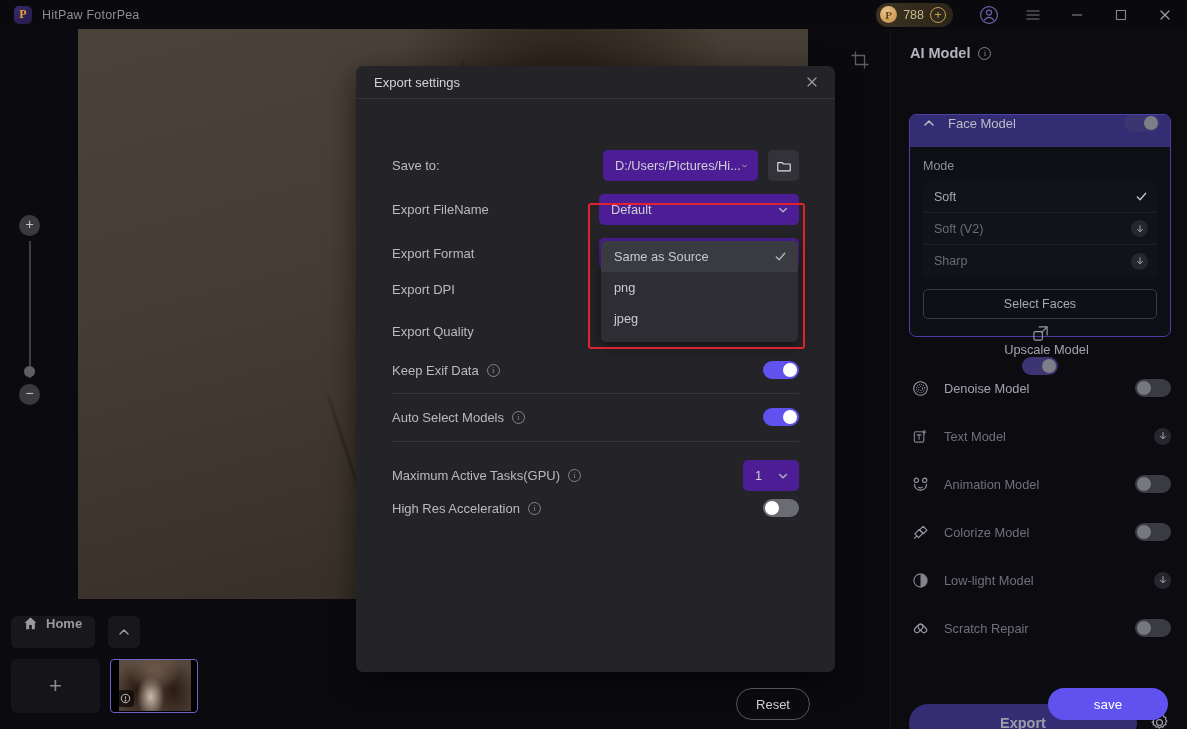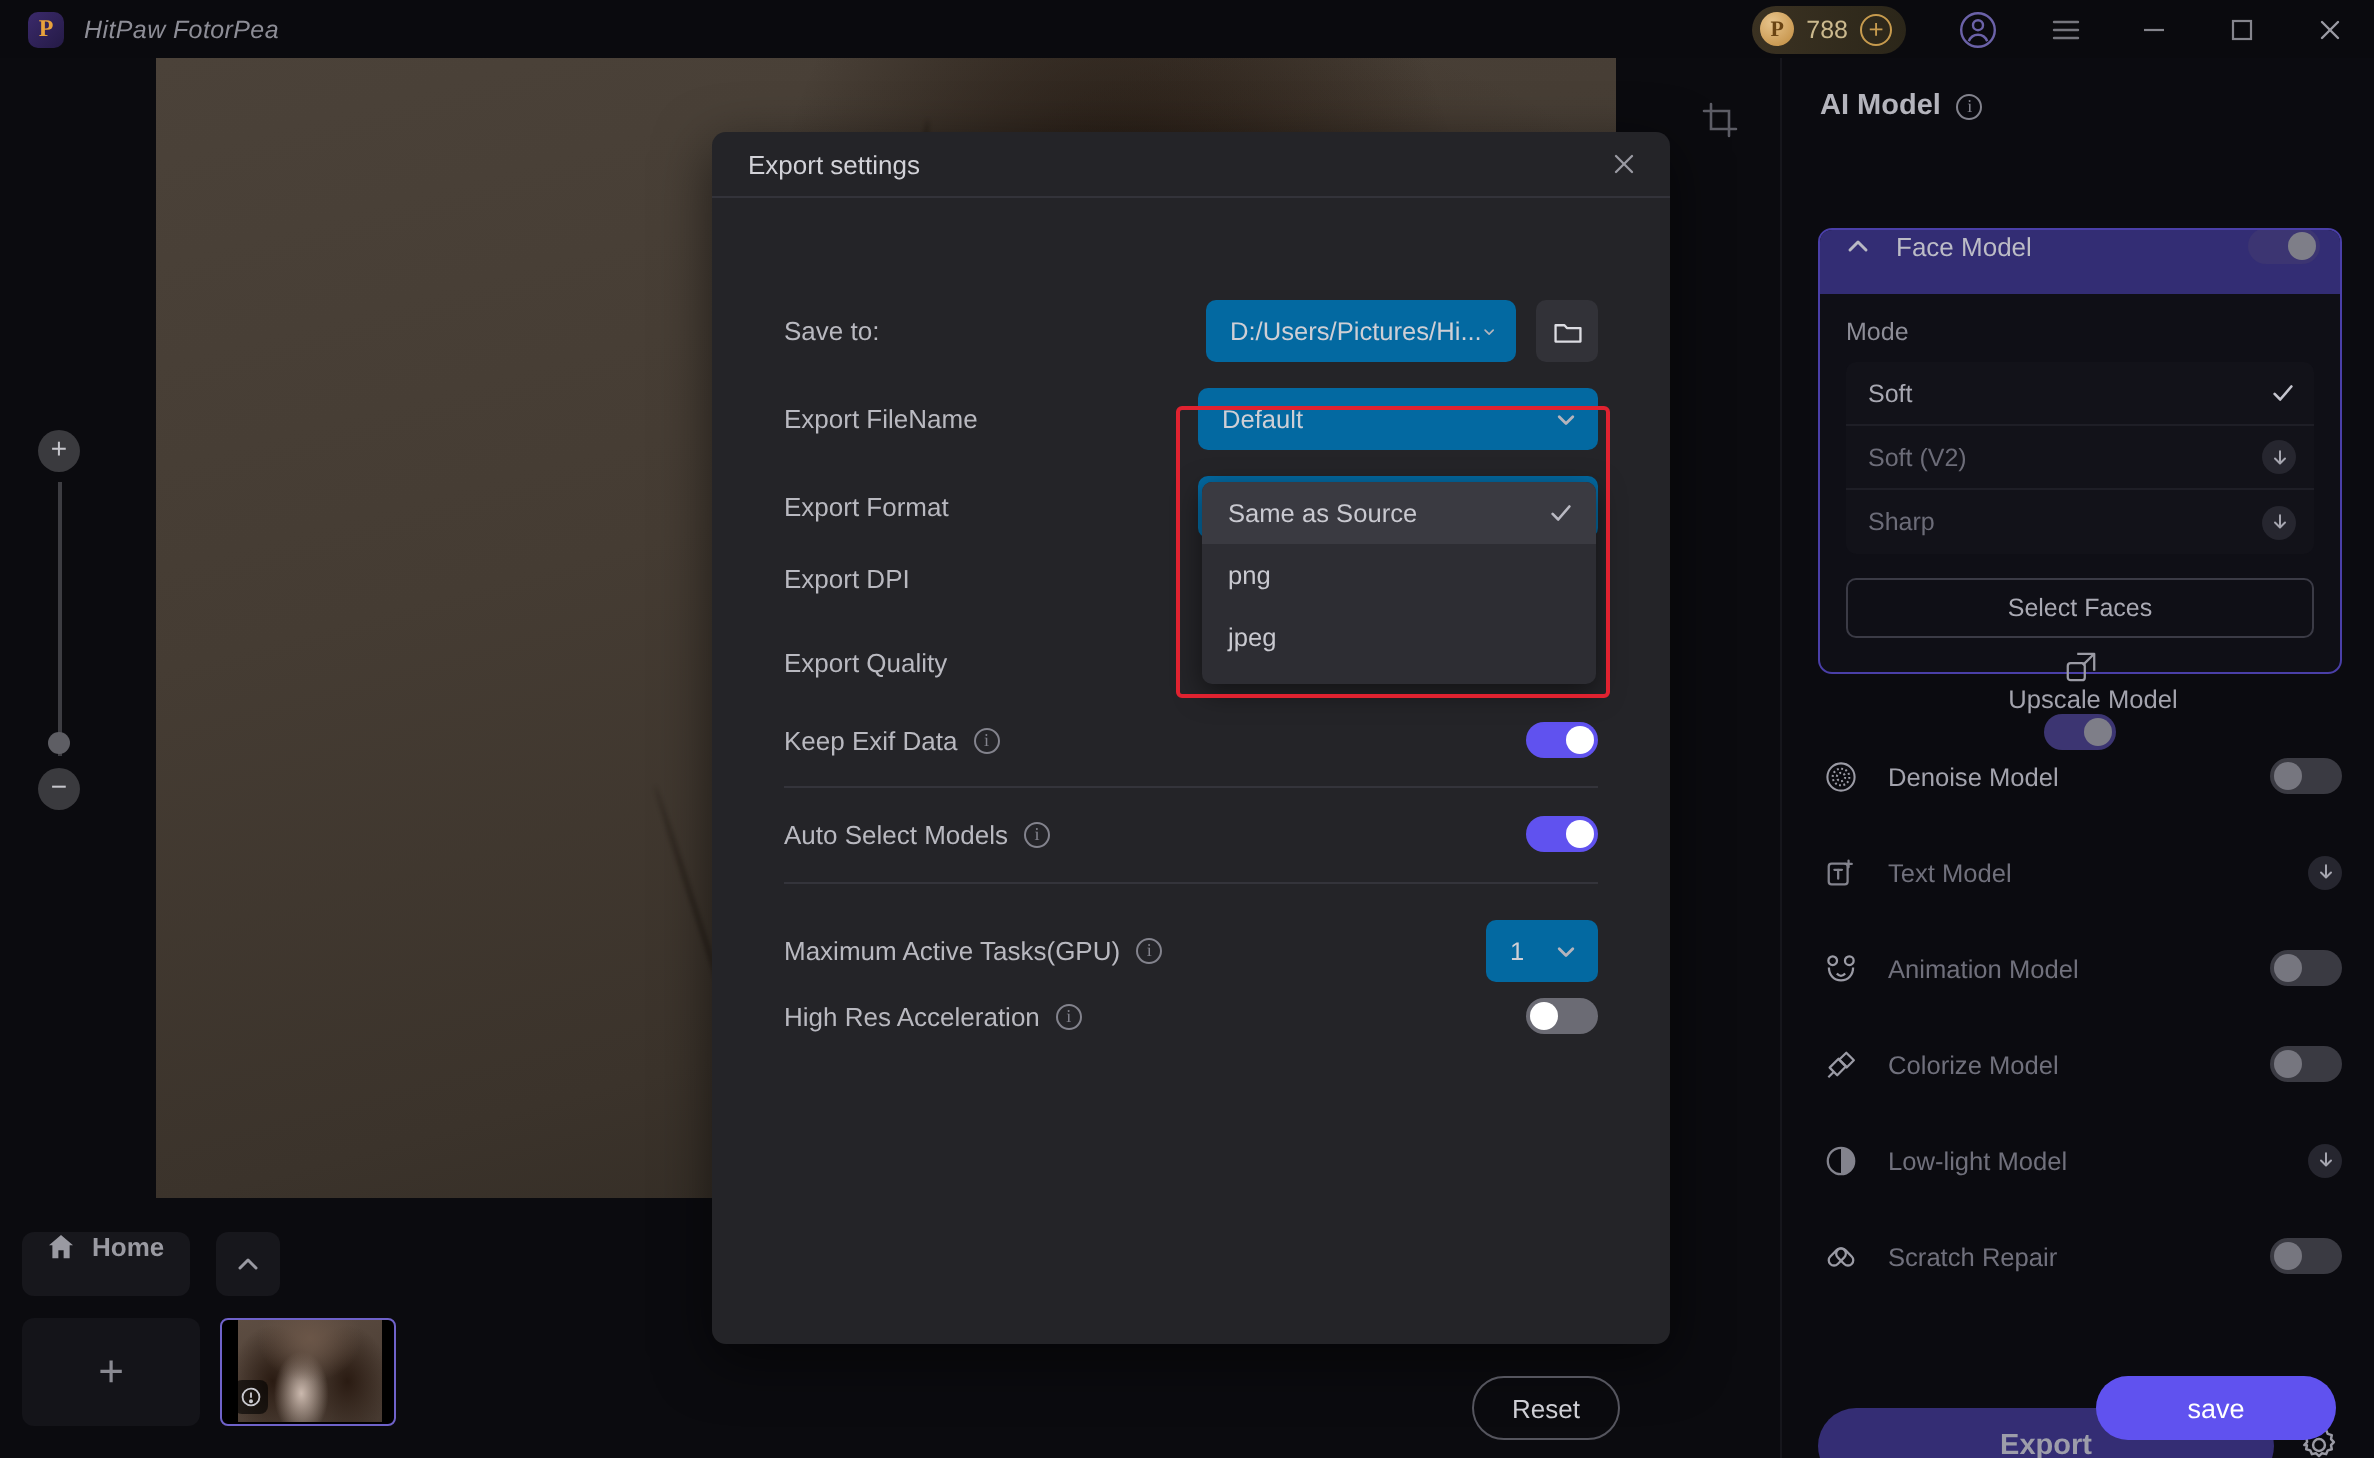--- a/index.html
+++ b/index.html
@@ -15,21 +15,21 @@
   #titlebar {
     position: absolute; left: 0; top: 0; width: 1187px; height: 29px;
     background: #0a0a0e; display: flex; align-items: center;
   }
   #app-logo {
     width: 18px; height: 18px; margin-left: 14px; border-radius: 5px;
     background: linear-gradient(135deg,#3b2a6b,#241a45);
     display: flex; align-items: center; justify-content: center;
     color: #e8a23c; font-size: 12px; font-weight: bold; font-family: "Liberation Serif", serif;
   }
-  #app-title { margin-left: 10px; color: #8d8d96; font-size: 12.5px; letter-spacing: .2px; font-style: italic; }
+  #app-title { margin-left: 10px; color: #8d8d96; font-size: 12.5px; letter-spacing: .2px; }
   #tb-right { margin-left: auto; display: flex; align-items: center; height: 29px; }
   #credit-pill {
     display: flex; align-items: center; gap: 6px; height: 24px; padding: 0 7px 0 4px;
     border-radius: 12px; background: linear-gradient(90deg,#3b3222,#2b2619);
     margin-right: 14px;
   }
   #credit-coin {
     width: 17px; height: 17px; border-radius: 50%;
     background: radial-gradient(circle at 35% 30%, #e7c48c, #c08b3e);
     color: #6a4413; font-size: 11px; font-weight: bold; font-family: "Liberation Serif", serif;
@@ -186,21 +186,21 @@
   }
   #modal-title { color: #d2d2d8; font-size: 13px; flex: 1; }
   #modal-close { width: 22px; height: 22px; display: flex; align-items: center; justify-content: center; }
   #modal-body { position: relative; height: 540px; padding: 0 44px; }
 
   .frow { position: absolute; left: 36px; width: 407px; display: flex; align-items: center; }
   .flabel { color: #b9b9c0; font-size: 13px; display: flex; align-items: center; gap: 8px; }
   .fctl { margin-left: auto; display: flex; align-items: center; gap: 10px; }
 
   .sel {
-    height: 31px; border-radius: 5px; background: #0369a1;
+    height: 31px; border-radius: 5px; background: #4c1d95;
     display: flex; align-items: center; padding: 0 10px 0 12px;
     color: #cfcfd5; font-size: 12.8px;
   }
   .sel .cap { flex: 1; }
   .folder-btn {
     width: 31px; height: 31px; border-radius: 5px; background: #323238;
     display: flex; align-items: center; justify-content: center;
   }
   .divider { position: absolute; left: 36px; width: 407px; height: 1px; background: #34343b; }
 

